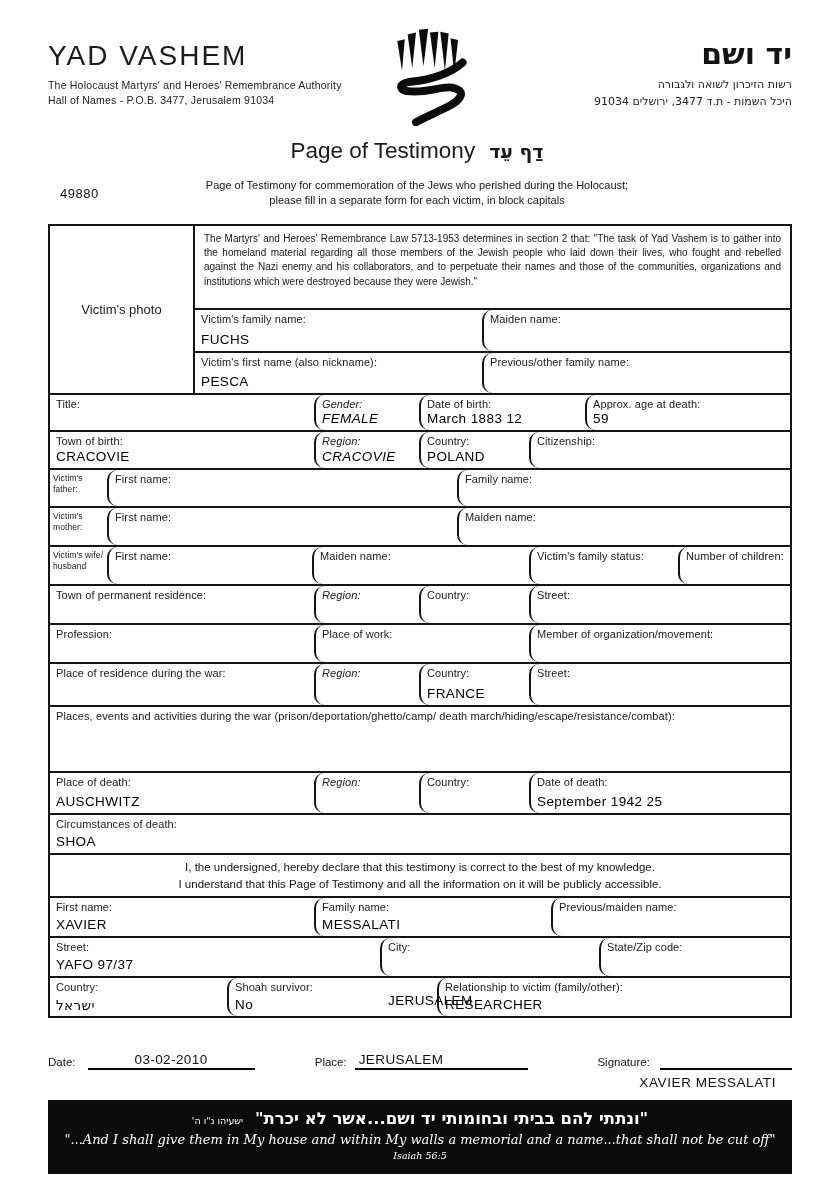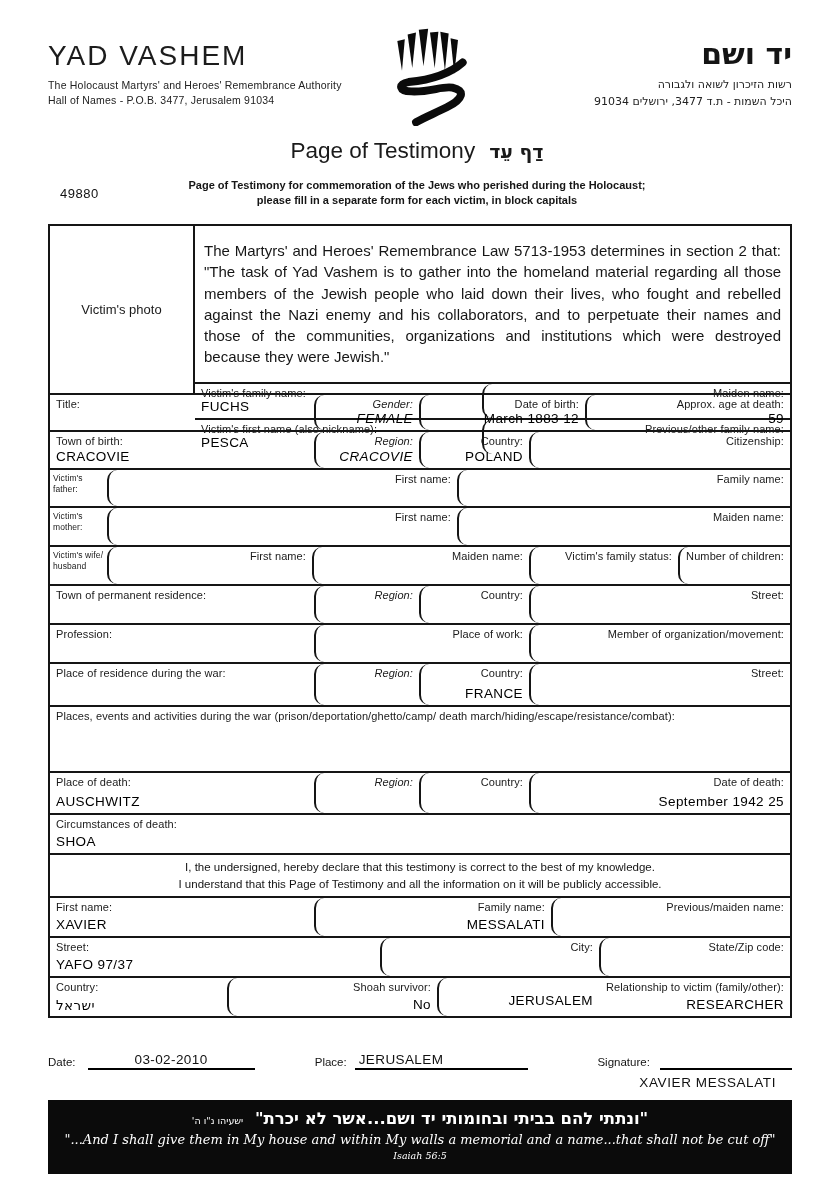--- a/index.html
+++ b/index.html
@@ -25,45 +25,45 @@
   .title-row { display:flex; align-items:center; margin:0 42px 0 48px; height:26px;flex-direction:column; }
   .bar { height:9px; background:#0b0b0b; }
   .bar-left { width:212px; }
   .bar-right { width:203px; }
   .page-title { flex:1; text-align:center; font-size:22.5px; color:#1a1a1a; white-space:nowrap; padding:0 8px; }
   .title-he { font-family:"DejaVu Sans", sans-serif; font-weight:bold; font-size:19px; margin-right:6px; margin-left:14px; }
 
   
   .intro-row { position:relative; height:56px; }
   .form-number { position:absolute; left:60px; top:22px; font-size:13px; letter-spacing:0.5px; }
-  .instructions { padding-top:14px; text-align:center; font-size:11px; line-height:1.35; color:#161616;font-weight:bold; }
+  .instructions { padding-top:14px; text-align:center; font-size:11px; line-height:1.35; color:#161616; }
 
   
   .form-table { margin:4px 42px 0 48px; border:2px solid #151515; }
   .row { display:flex; border-top:2px solid #151515; }
   .cell { display:flex; flex-direction:column; justify-content:space-between; padding:3px 6px 2px 6px;border-radius:10px; }
-  .cell + .cell { border-left:2px solid #151515;text-align:right; }
+  .cell + .cell { border-left:2px solid #151515; }
   .flabel { font-size:11px; color:#1a1a1a; letter-spacing:0.1px; }
   .fvalue { font-size:13.5px; color:#000; letter-spacing:0.4px; min-height:17px; }
   .cell.group { padding:3px 3px; }
   .cell.group .flabel { font-size:8.5px; line-height:1.35; }
   .flex1 { flex:1; }
 
   .c57{width:57px;} .c105{width:105px;font-style:italic;} .c110{width:110px;} .c149{width:149px;}
   .c166{width:166px;} .c177{width:177px;} .c205{width:205px;} .c210{width:210px;}
   .c215{width:215px;} .c217{width:217px;} .c219{width:219px;gap:40px;} .c237{width:237px;}
   .c264{width:264px;} .c287{width:287px;} .c330{width:330px;} .c350{width:350px;}
 
   .h37{height:37px;} .h38{height:38px;} .h39{height:39px;} .h40{height:40px;}
   .h42{height:42px;} .h43{height:43px;} .h66{height:66px;}
 
   .top-section { display:flex; height:167px; }
   .photo-cell { width:145px; border-right:2px solid #151515; display:flex; align-items:center; justify-content:center; font-size:13px; color:#1a1a1a; }
   .top-right { flex:1; display:flex; flex-direction:column; }
-  .law-text { flex:1; padding:14px 9px; font-size:15px; line-height:1.42; text-align:justify; color:#161616; }
+  .law-text { flex:1; padding:6px 9px; font-size:10px; line-height:1.42; text-align:justify; color:#161616; }
   .top-right .row { border-top:2px solid #151515; }
 
   .declaration { text-align:center; font-size:11.5px; line-height:1.5; padding:4px 22px; color:#141414; }
 
   .he-text { font-family:"DejaVu Sans", sans-serif; }
 
   
   .sign-row { margin:34px 42px 0 48px; display:flex; align-items:flex-end; }
   .sign-label { font-size:11.5px; color:#141414; padding-bottom:2px; }
   .sign-line { border-bottom:2px solid #000; font-size:13.5px; letter-spacing:0.4px; text-align:center; padding:0 4px 1px 4px; }

